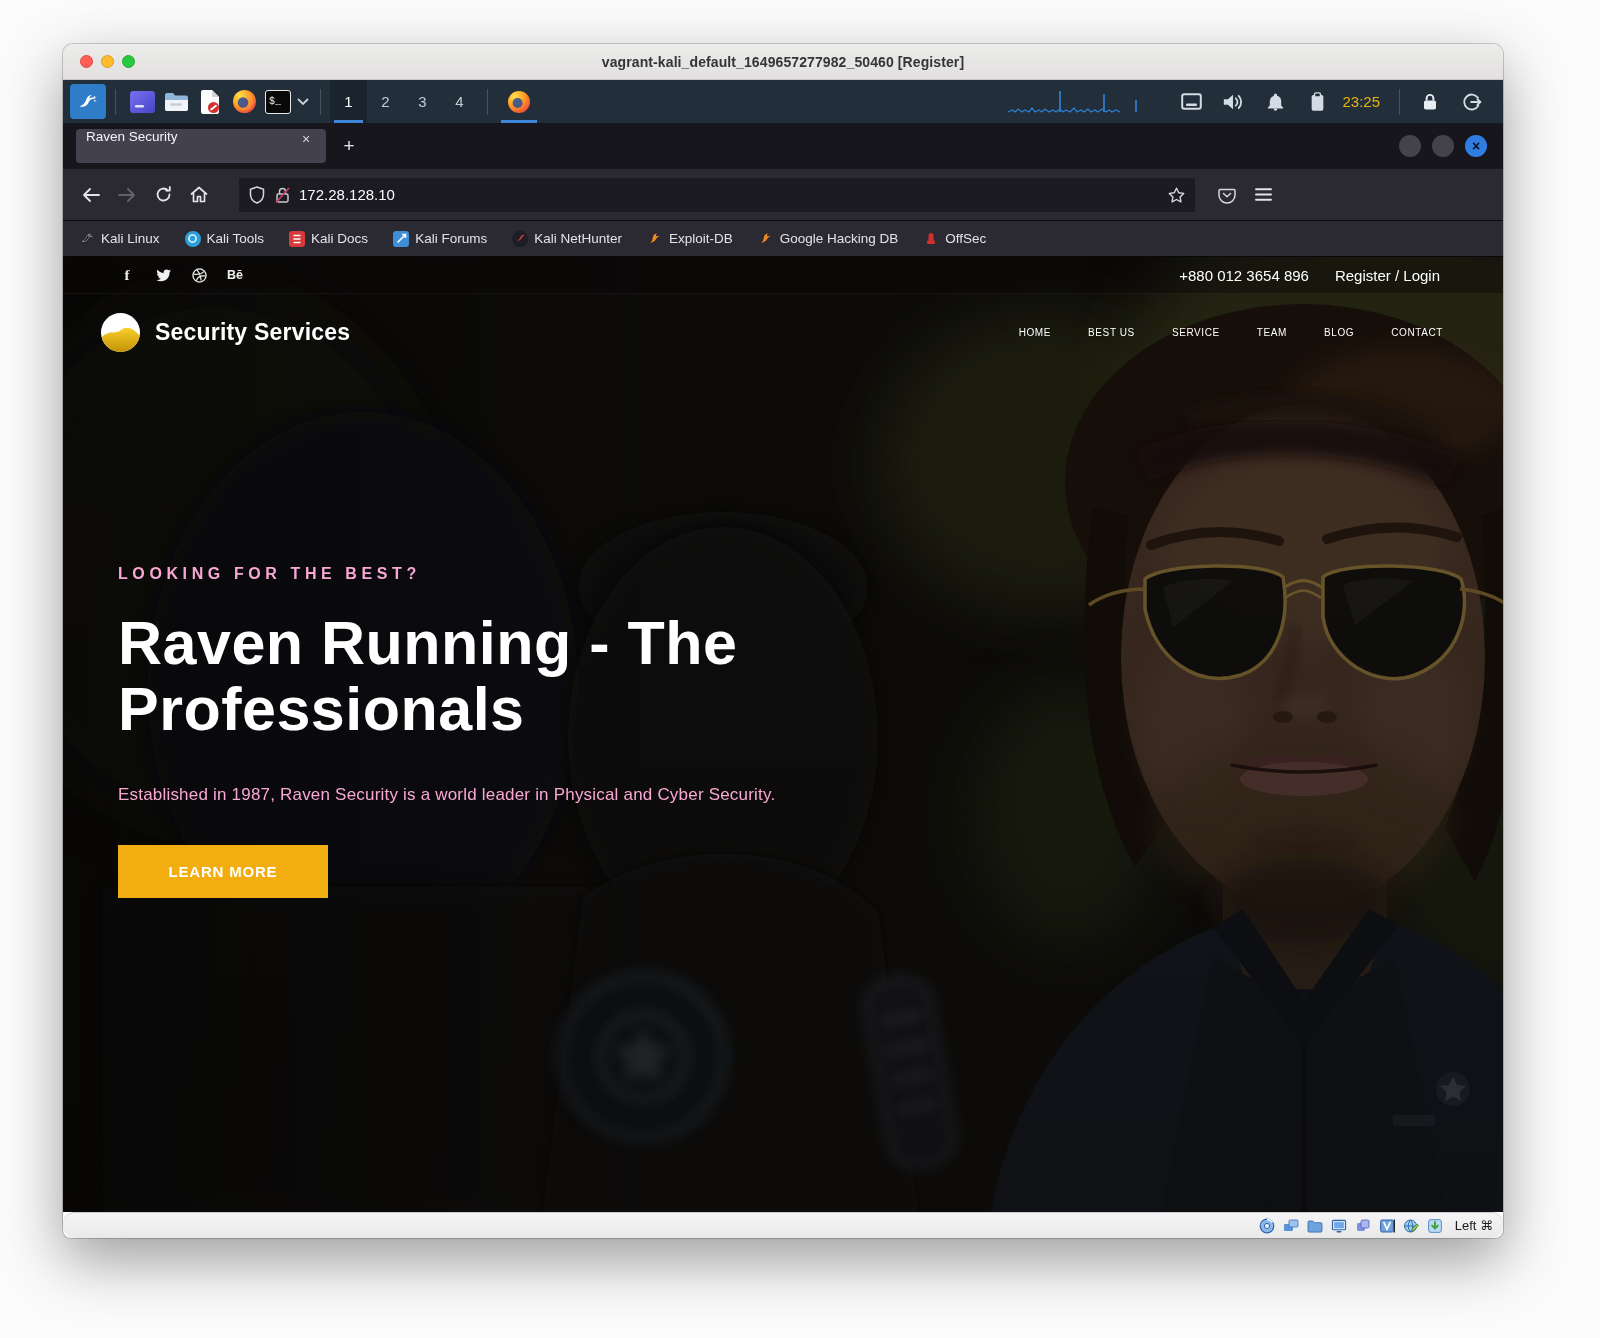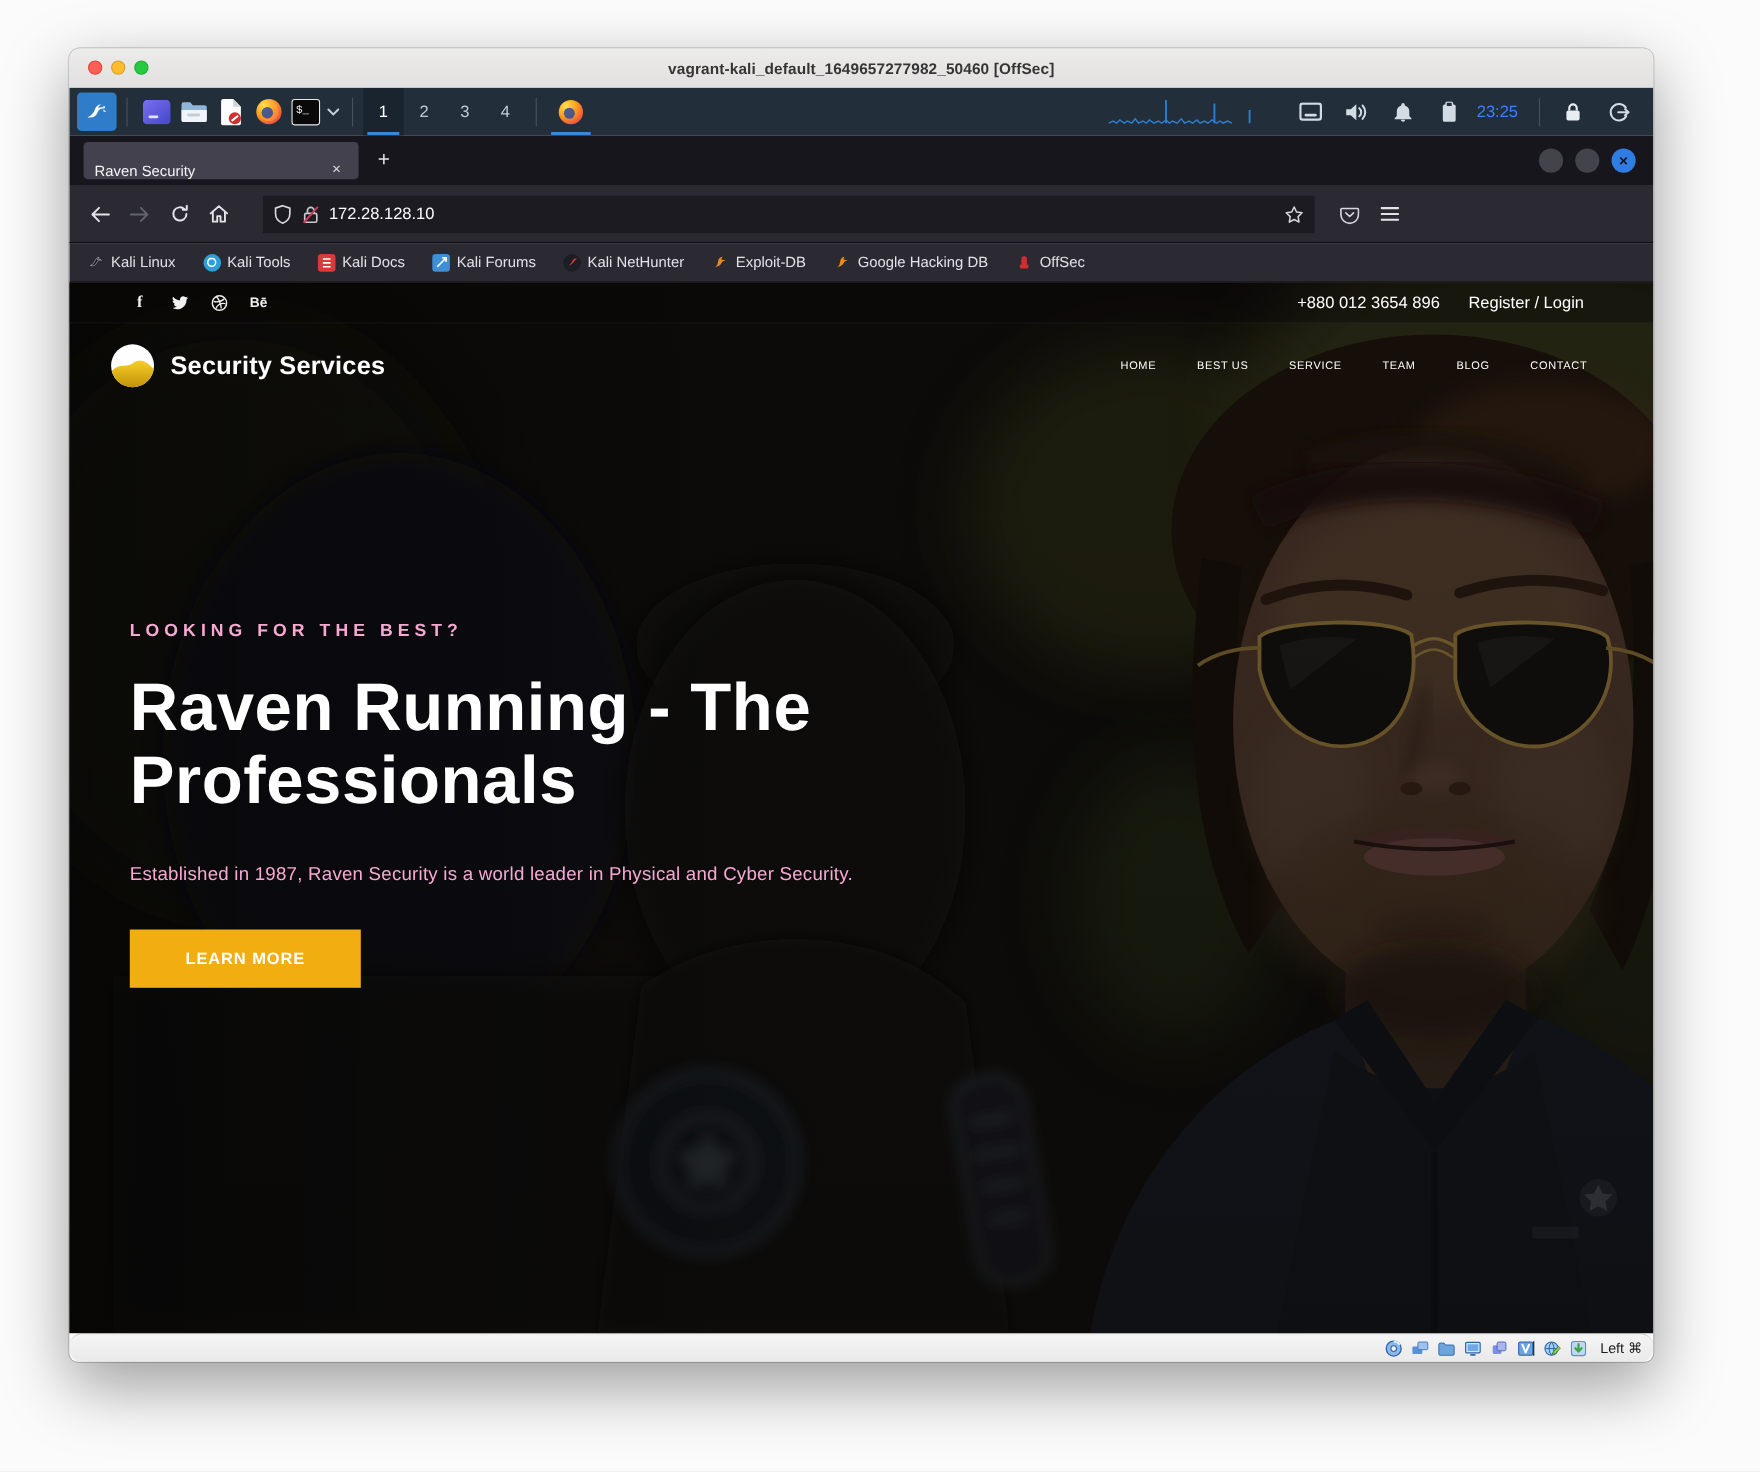--- a/index.html
+++ b/index.html
@@ -30,31 +30,31 @@
               display:flex; align-items:center; justify-content:center; }
   .kp-sep { width:1px; height:26px; background:#46535f; margin:0 9px; }
   .launcher { width:34px; height:35px; display:flex; align-items:center; justify-content:center; }
   .ws { width:37px; height:43px; display:flex; align-items:center; justify-content:center;
         font-size:15px; color:#c3ccd6; position:relative; }
   .ws.active { background:#1a242f; color:#fff; }
   .ws.active::after, .task.active::after { content:""; position:absolute; left:4px; right:4px; bottom:0;
         height:3px; background:#3d87da; }
   .task { width:44px; height:43px; display:flex; align-items:center; justify-content:center; position:relative; }
   .kp-icon { width:42px; height:43px; display:flex; align-items:center; justify-content:center; }
-  .kp-clock { font-size:15px; color:#3b82f6; padding:0 10px 0 4px; }
+  .kp-clock { font-size:15px; color:#eab308; padding:0 10px 0 4px; }
   .cpu-graph { display:flex; align-items:flex-end; padding-right:14px; }
   .term-chip { width:26px; height:24px; background:#090909; border:1px solid #e8e8e8; border-radius:3px;
                color:#f2f2f2; font-size:10px; font-family:"Liberation Mono","DejaVu Sans Mono",monospace;
                display:flex; align-items:center; justify-content:flex-start; padding-left:3px; }
   .chev { width:16px; display:flex; align-items:center; justify-content:center; }
 
   
   .tabbar { height:46px; background:#17161d; display:flex; align-items:center; padding:0 10px; position:relative; }
   .tab { width:250px; height:34px; background:#42414d; border-radius:4px; margin-left:3px;
-         display:flex; align-items:flex-end; padding:0 10px; color:#f4f4f6; font-size:13.5px; }
+         display:flex; align-items:flex-start; padding:0 10px; color:#f4f4f6; font-size:13.5px; }
   .tab-label { flex:1; white-space:nowrap; overflow:hidden; }
   .tab-close { width:20px; height:20px; border-radius:3px; display:flex; align-items:center;
                justify-content:center; color:#d8d8dc; font-size:14px; }
   .newtab { width:30px; height:30px; margin-left:8px; display:flex; align-items:center; justify-content:center;
             color:#e4e4e8; font-size:19px; border-radius:4px; }
   .wm-circles { position:absolute; right:16px; top:0; height:100%; display:flex; align-items:center; gap:11px; }
   .wm-c { width:22px; height:22px; border-radius:50%; background:#43434c; }
   .wm-c.close { background:#2f7de2; color:#10131a; display:flex; align-items:center; justify-content:center;
                 font-size:14px; font-weight:700; }
   .navbar { height:52px; background:#2b2a33; display:flex; align-items:center; padding:0 10px;
@@ -107,21 +107,21 @@
 
 <div class="canvas">
   <div class="window">
 
     <div class="titlebar">
       <div class="lights">
         <span class="light red"></span>
         <span class="light yellow"></span>
         <span class="light green"></span>
       </div>
-      <div class="vm-title">vagrant-kali_default_1649657277982_50460 [OffSec]</div>
+      <div class="vm-title">vagrant-kali_default_1649657277982_50460 [Register]</div>
     </div>
 
     <div class="kali-panel">
       <div class="kp-left">
         <div class="kali-btn">
           <span>
             <svg width="24" height="24" viewBox="0 0 24 24">
                 <path d="M3.5 16.5c4.5 1.2 8-.8 9.2-4.2 1-2.8 3.6-4.2 6.8-3.4-1.6-1.7-4.4-1.8-6.2-.4.2-1.7 1.3-2.8 3-3.4-2.9-.3-5.2 1.6-6.1 4.6-.8 2.7-3.2 5.6-6.7 6.8z" fill="#fff"></path>
                 <circle cx="18.6" cy="7.2" r=".9" fill="#fff"></circle>
                 <path d="M17.5 9.5l3.4 1.8-2.5.2z" fill="#fff"></path>

